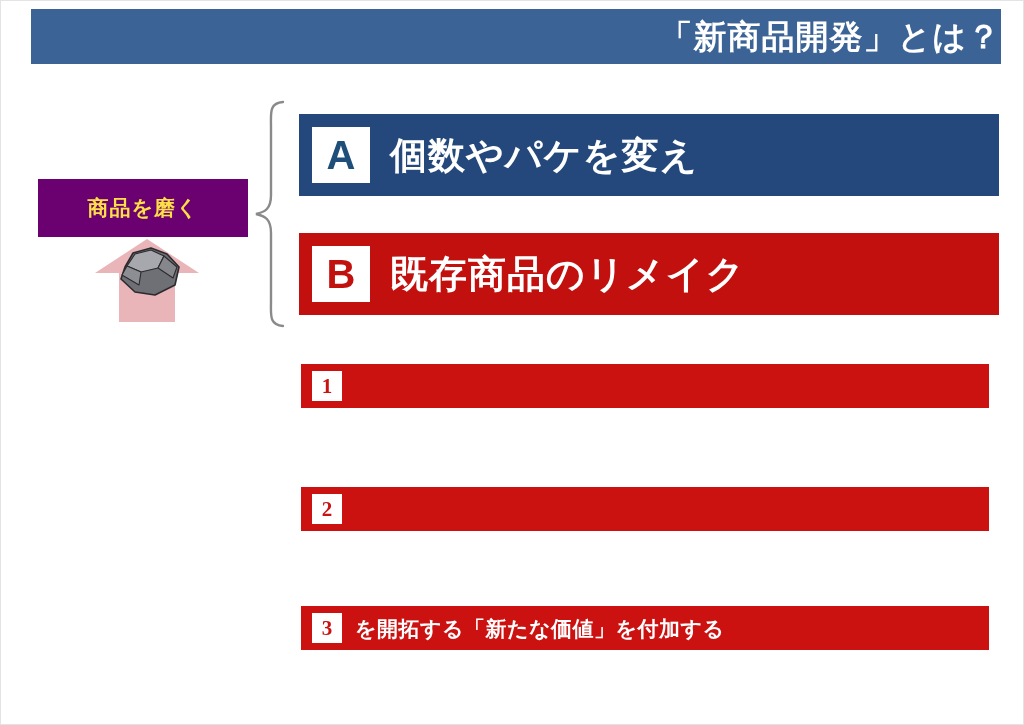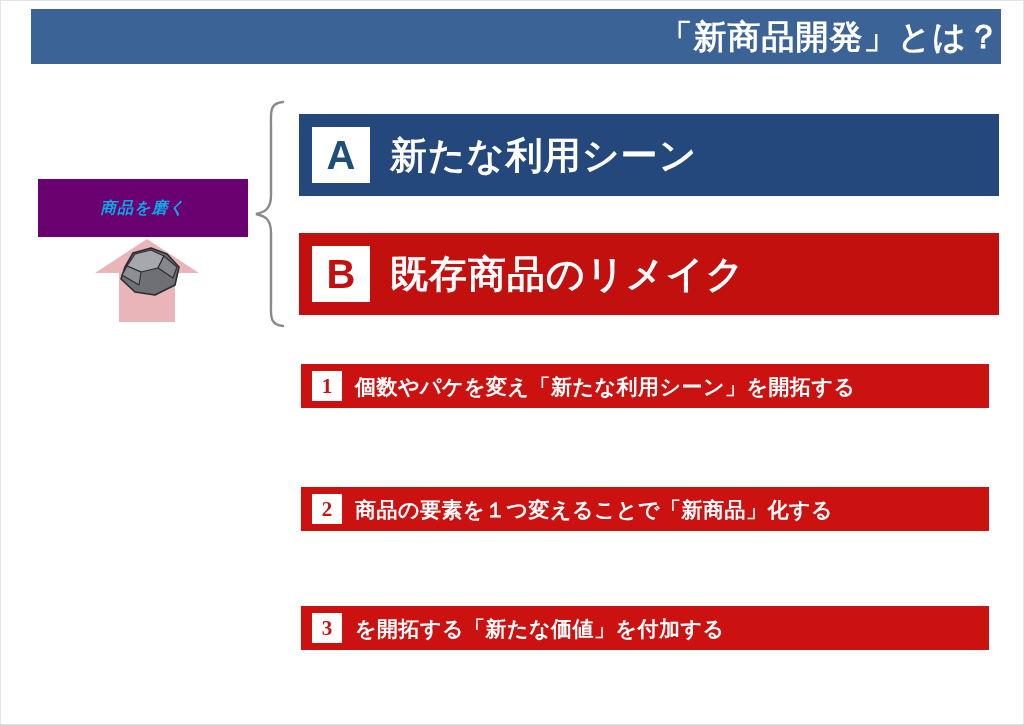--- a/index.html
+++ b/index.html
@@ -50,26 +50,25 @@
     left: 37px;
     top: 178px;
     width: 210px;
     height: 58px;
     background: #6b0070;
     display: flex;
     align-items: center;
     justify-content: center;
   }
   #purple-box-text {
-    color: #0ea5e9;
-    font-size: 16px;
+    color: #fde047;
+    font-size: 21px;
     font-weight: bold;
     letter-spacing: 1px;
     white-space: nowrap;
-    font-style: italic;
   }
 
   
   #arrow-wrap {
     position: absolute;
     left: 92px;
     top: 236px;
     width: 108px;
     height: 85px;
   }
@@ -212,36 +211,34 @@
       <polygon points="11,30 16,21 30,27 28,40" fill="#8d8e94" stroke="#2b2b2e" stroke-width="1.1" stroke-linejoin="round"></polygon>
     </svg>
   </div>
 
   <svg id="brace" viewBox="0 0 34 230">
     <path d="M30 3 C16 4 18 14 18 28 L18 96 C18 110 12 113 3 115 C12 117 18 120 18 134 L18 202 C18 216 16 226 30 227" fill="none" stroke="#8a8a8a" stroke-width="2.4" stroke-linecap="round"></path>
   </svg>
 
   <div class="bar" id="row-a">
     <div class="bar-badge">A</div>
-    <div class="bar-text">新たな利用シーン</div>
+    <div class="bar-text">個数やパケを変え</div>
   </div>
 
   <div class="bar" id="row-b">
     <div class="bar-badge">B</div>
     <div class="bar-text">既存商品のリメイク</div>
   </div>
 
   <div class="bar row-num" id="row-1">
     <div class="bar-badge">1</div>
-    <div class="bar-text">個数やパケを変え「新たな利用シーン」を開拓する</div>
   </div>
 
   <div class="bar row-num" id="row-2">
     <div class="bar-badge">2</div>
-    <div class="bar-text">商品の要素を１つ変えることで「新商品」化する</div>
   </div>
 
   <div class="bar row-num" id="row-3">
     <div class="bar-badge">3</div>
     <div class="bar-text">を開拓する「新たな価値」を付加する</div>
   </div>
 
 </div>
 
 </body></html>

